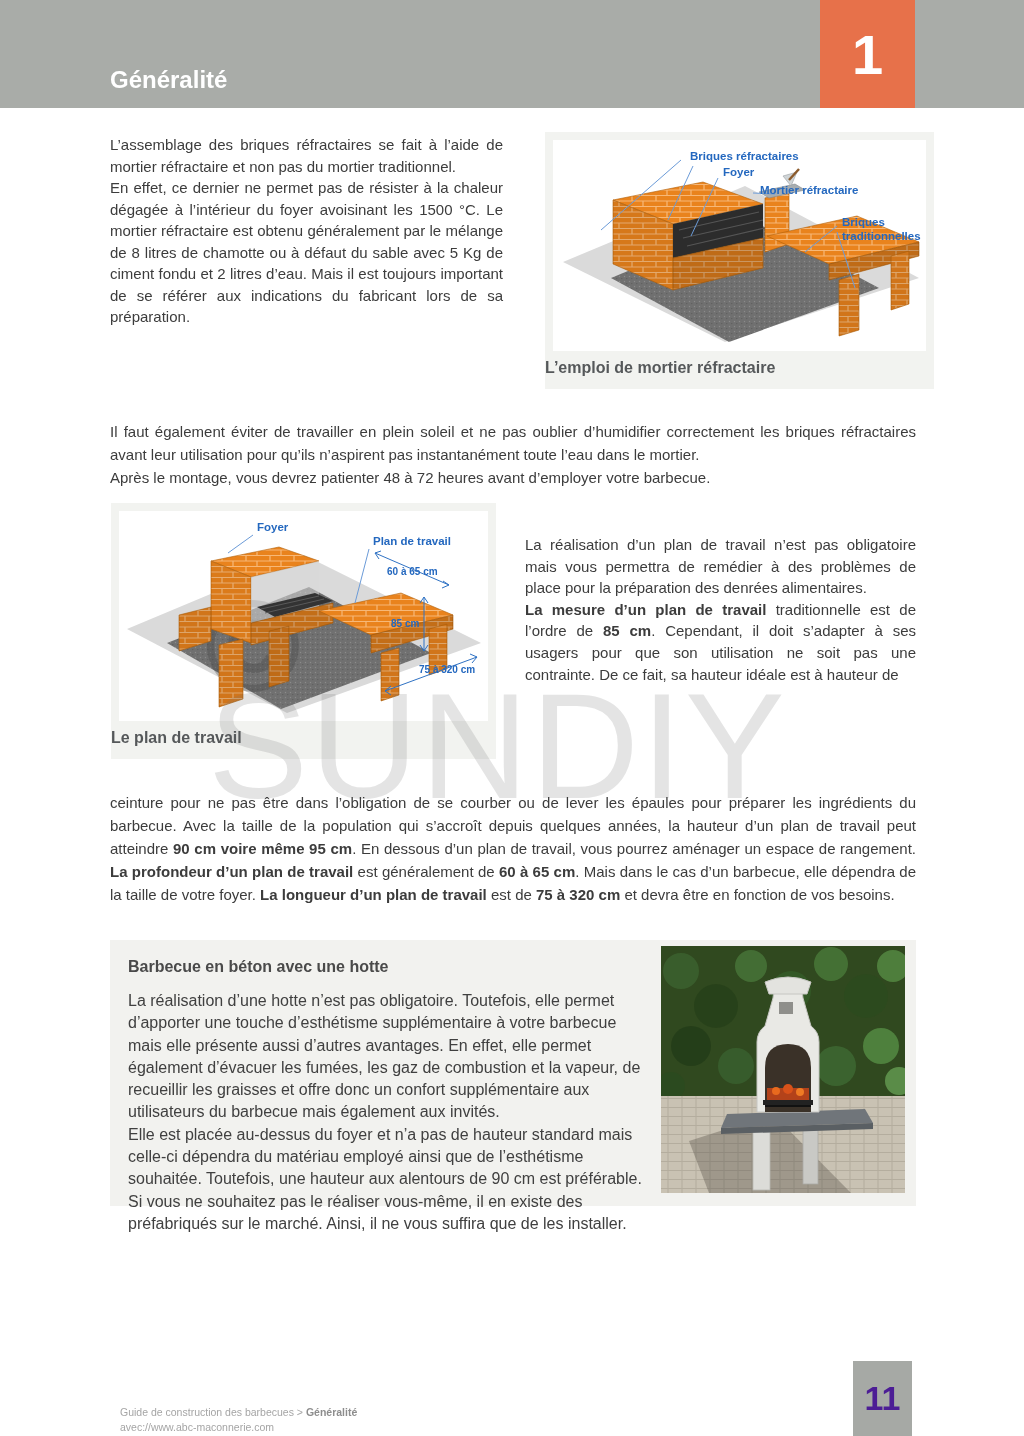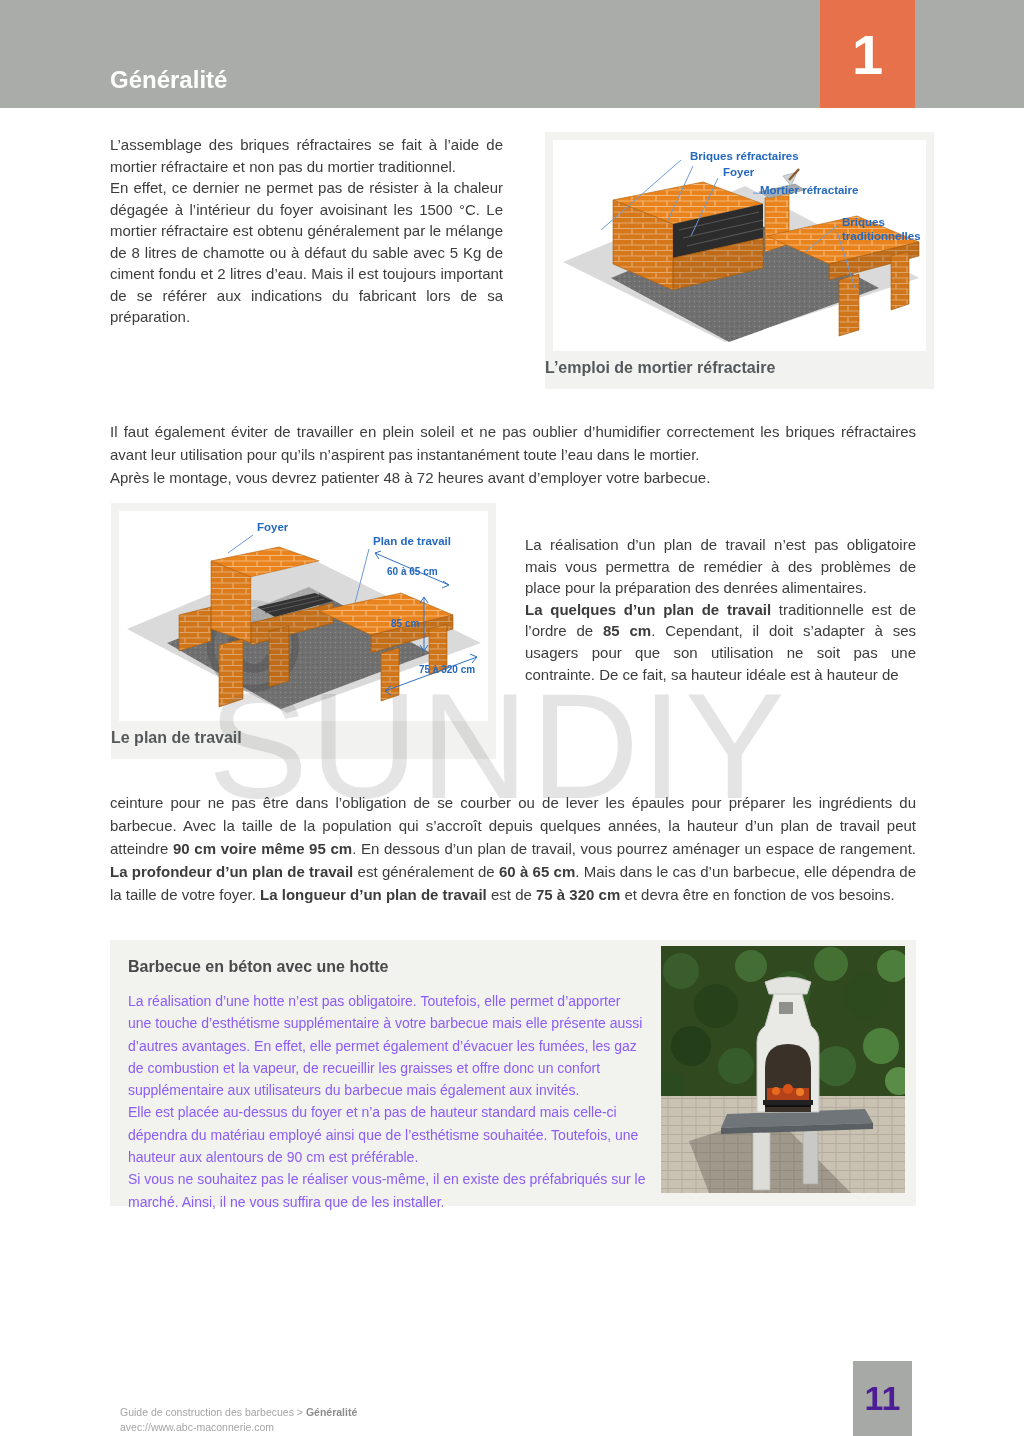--- a/index.html
+++ b/index.html
@@ -32,21 +32,21 @@
   .fig2{left:111px;top:503px;width:385px;height:256px;}
   .fig-img{margin:8px 8px 0 8px;background:#ffffff;flex:1;overflow:hidden;}
   .figure figcaption{height:38px;line-height:34px;text-align:left;
                      font-size:16px;font-weight:bold;color:#55585a;}
 
   
   .hotte-box{position:absolute;left:110px;top:940px;width:806px;height:266px;background:#f2f2ef;}
   .hotte-title{position:absolute;left:18px;top:18px;width:517px;
                font-size:16px;font-weight:bold;color:#4a4a4a;}
   .hotte-body{position:absolute;left:18px;top:50px;width:518px;
-              font-size:14px;line-height:22.3px;color:#8b5cf6;}
+              font-size:16px;line-height:22.3px;color:#404040;}
   .hotte-photo{position:absolute;right:11px;top:6px;width:244px;height:247px;background:#dddad2;}
 
   
   .watermark{position:absolute;left:208px;top:660px;z-index:2;pointer-events:none;
              font-size:150px;font-weight:normal;letter-spacing:2px;color:rgba(118,118,118,0.20);}
 
   
   .footer{position:absolute;left:120px;top:1378px;font-size:10.5px;color:#a5a5a5;line-height:15px;margin-top:27px;}
   .footer .crumb-current{font-weight:bold;color:#8d8d8d;}
   .page-num{position:absolute;left:853px;top:1361px;width:59px;height:75px;background:#a6a9a5;
@@ -191,21 +191,21 @@
       <text class="dim" x="268" y="64">60 à 65 cm</text>
       <text class="dim" x="272" y="116">85 cm</text>
       <text class="dim" x="300" y="162">75 à 320 cm</text>
     </svg>
   </div>
   <figcaption class="z3">Le plan de travail</figcaption>
 </figure>
 
 <section class="col-right z3">
   <p>La réalisation d’un plan de travail n’est pas obligatoire mais vous permettra de remédier à des problèmes de place pour la préparation des denrées alimentaires.</p>
-  <p><b>La quelques d’un plan de travail</b><span> traditionnelle est de l’ordre de </span><b>85 cm</b><span>. Cependant, il doit s’adapter à ses usagers pour que son utilisation ne soit pas une contrainte. De ce fait, sa hauteur idéale est à hauteur de</span></p>
+  <p><b>La mesure d’un plan de travail</b><span> traditionnelle est de l’ordre de </span><b>85 cm</b><span>. Cependant, il doit s’adapter à ses usagers pour que son utilisation ne soit pas une contrainte. De ce fait, sa hauteur idéale est à hauteur de</span></p>
 </section>
 
 <section class="para-full z3">
   <p><span>ceinture pour ne pas être dans l’obligation de se courber ou de lever les épaules pour préparer les ingrédients du barbecue. Avec la taille de la population qui s’accroît depuis quelques années, la hauteur d’un plan de travail peut atteindre </span><b>90 cm voire même 95 cm</b><span>. En dessous d’un plan de travail, vous pourrez aménager un espace de rangement. </span><b>La profondeur d’un plan de travail</b><span> est généralement de </span><b>60 à 65 cm</b><span>. Mais dans le cas d’un barbecue, elle dépendra de la taille de votre foyer. </span><b>La longueur d’un plan de travail</b><span> est de </span><b>75 à 320 cm</b><span> et devra être en fonction de vos besoins.</span></p>
 </section>
 
 <div class="watermark">SUNDIY</div>
 
 <section class="hotte-box">
   <div class="hotte-title z3">Barbecue en béton avec une hotte</div>

